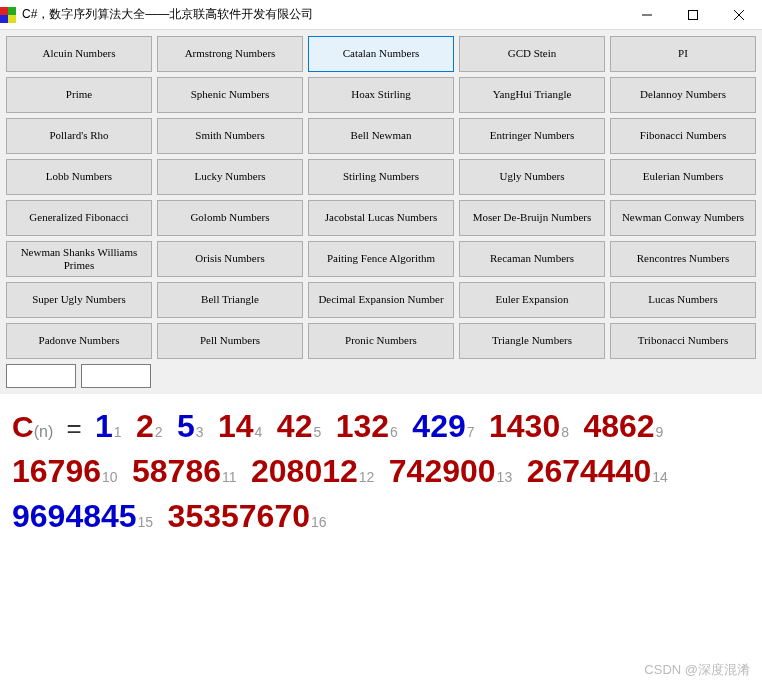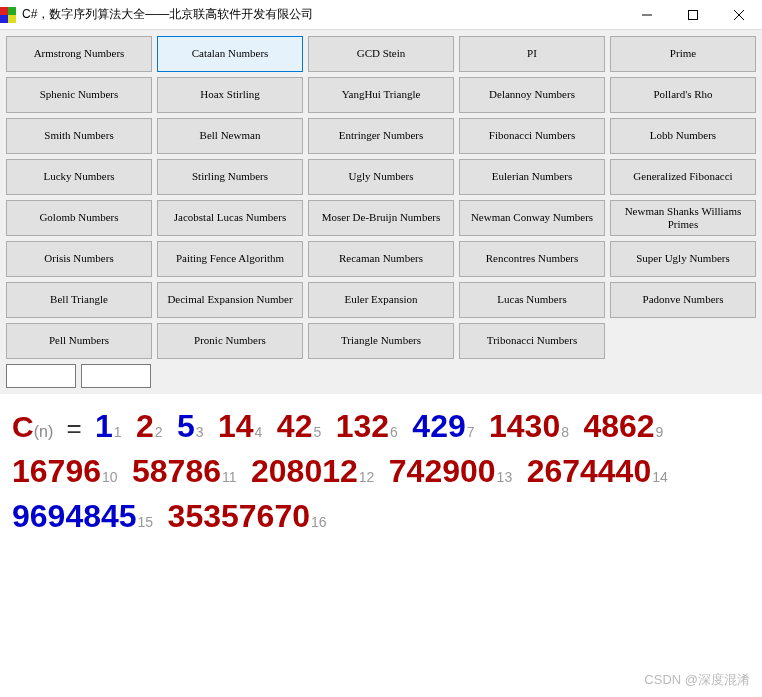--- a/index.html
+++ b/index.html
@@ -106,21 +106,21 @@
     .sub {
       font-size: 14px;
       color: #999;
       font-weight: normal;
       margin-left: 1px;
       margin-right: 10px;
     }
     .watermark {
       position: absolute;
       right: 12px;
-      bottom: 8px;
+      bottom: 18px;
       font-size: 13px;
       color: #bbb;
       font-family: "Microsoft YaHei", sans-serif;
     }
   </style>
 </head>
 <body>
 
 <div class="titlebar">
   <span class="app-icon">
@@ -148,20 +148,23 @@
           <line x1="0" y1="0" x2="10" y2="10" stroke="#000" stroke-width="1"></line>
           <line x1="10" y1="0" x2="0" y2="10" stroke="#000" stroke-width="1"></line>
         </svg>
     </div>
   </div>
 </div>
 
 <div class="client-area">
   <div class="button-grid" id="button-grid">
       <div class="algo-btn">
+        <span>Alcuin Numbers</span>
+      </div>
+      <div class="algo-btn">
         <span>Armstrong Numbers</span>
       </div>
       <div class="algo-btn selected">
         <span>Catalan Numbers</span>
       </div>
       <div class="algo-btn">
         <span>GCD Stein</span>
       </div>
       <div class="algo-btn">
         <span>PI</span>

